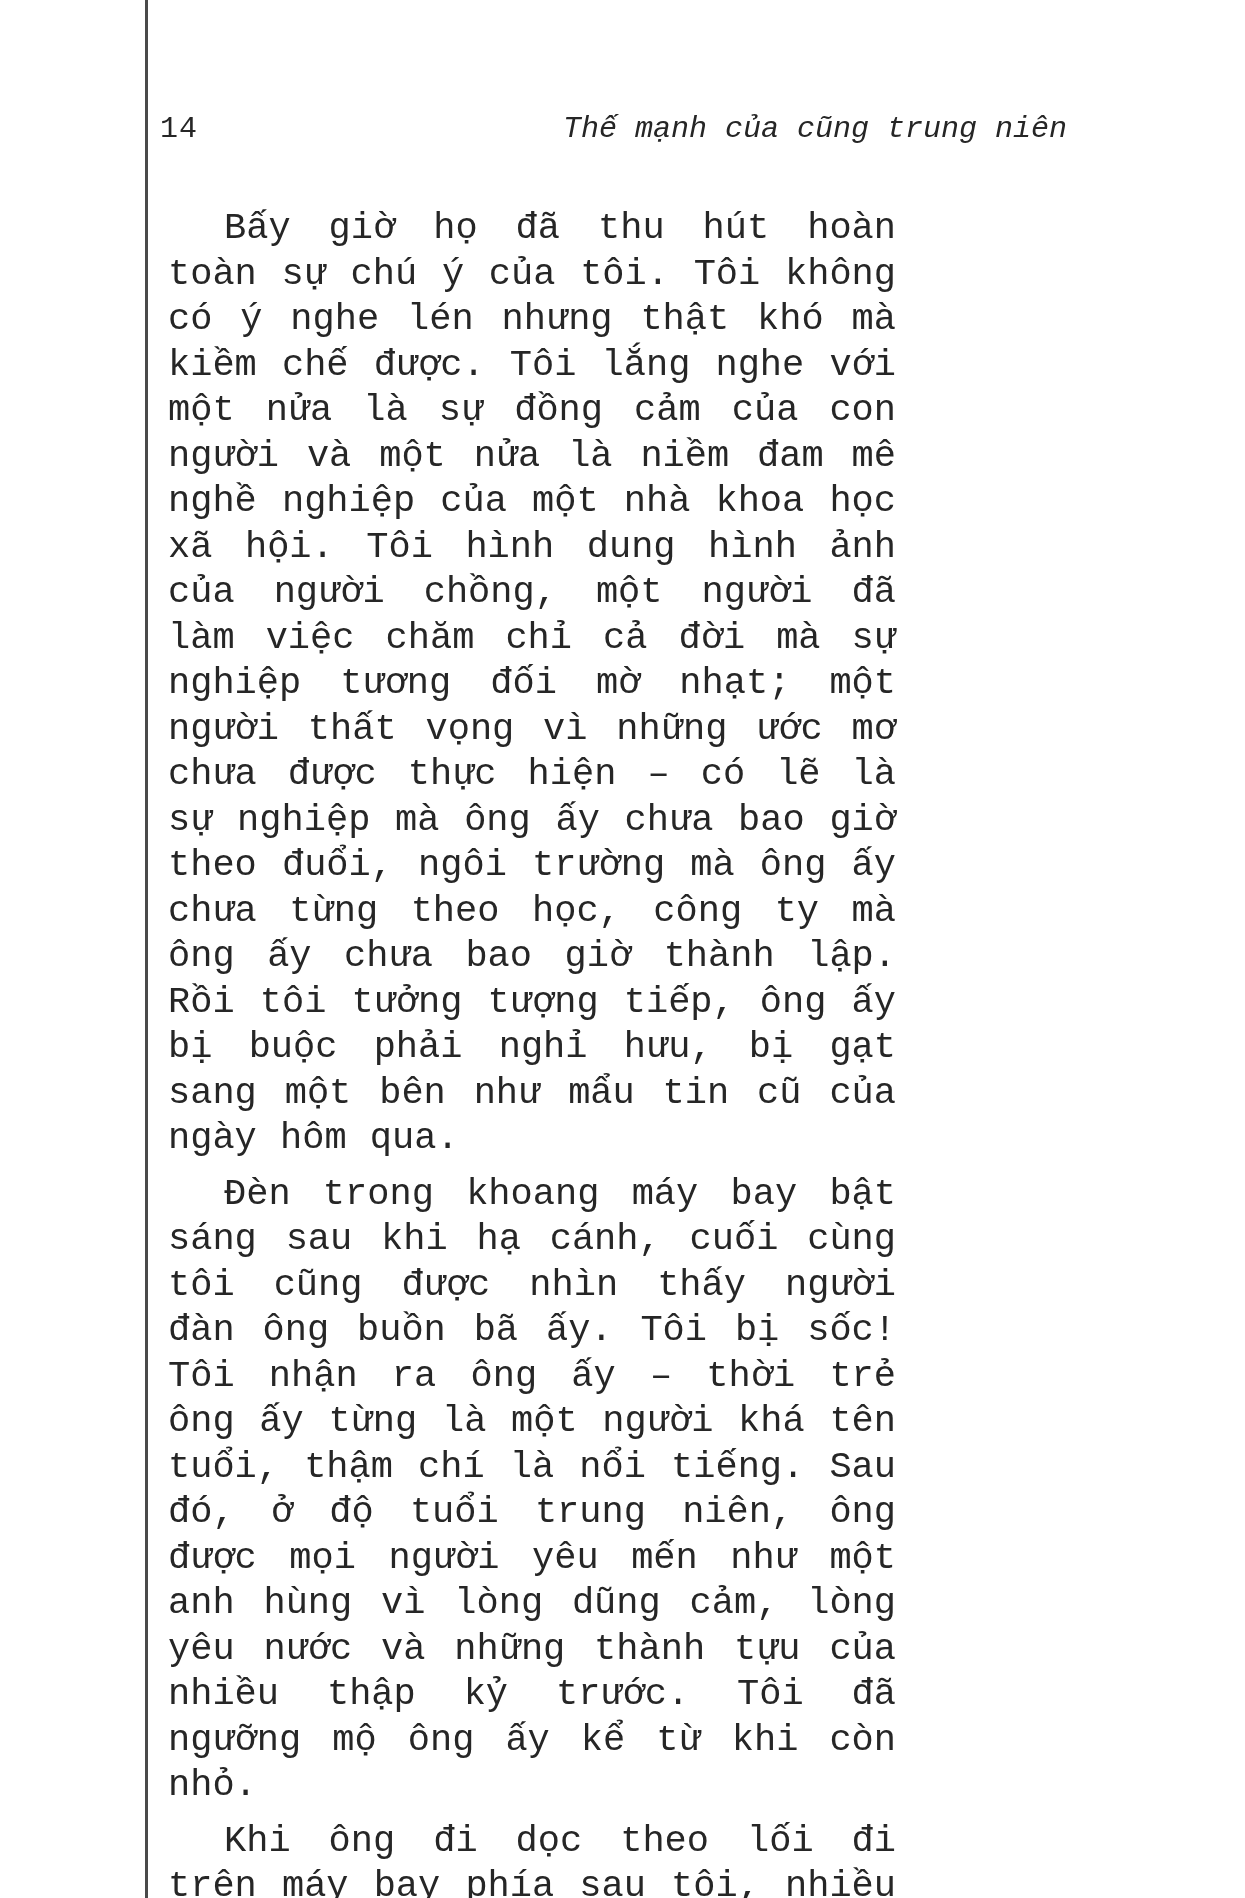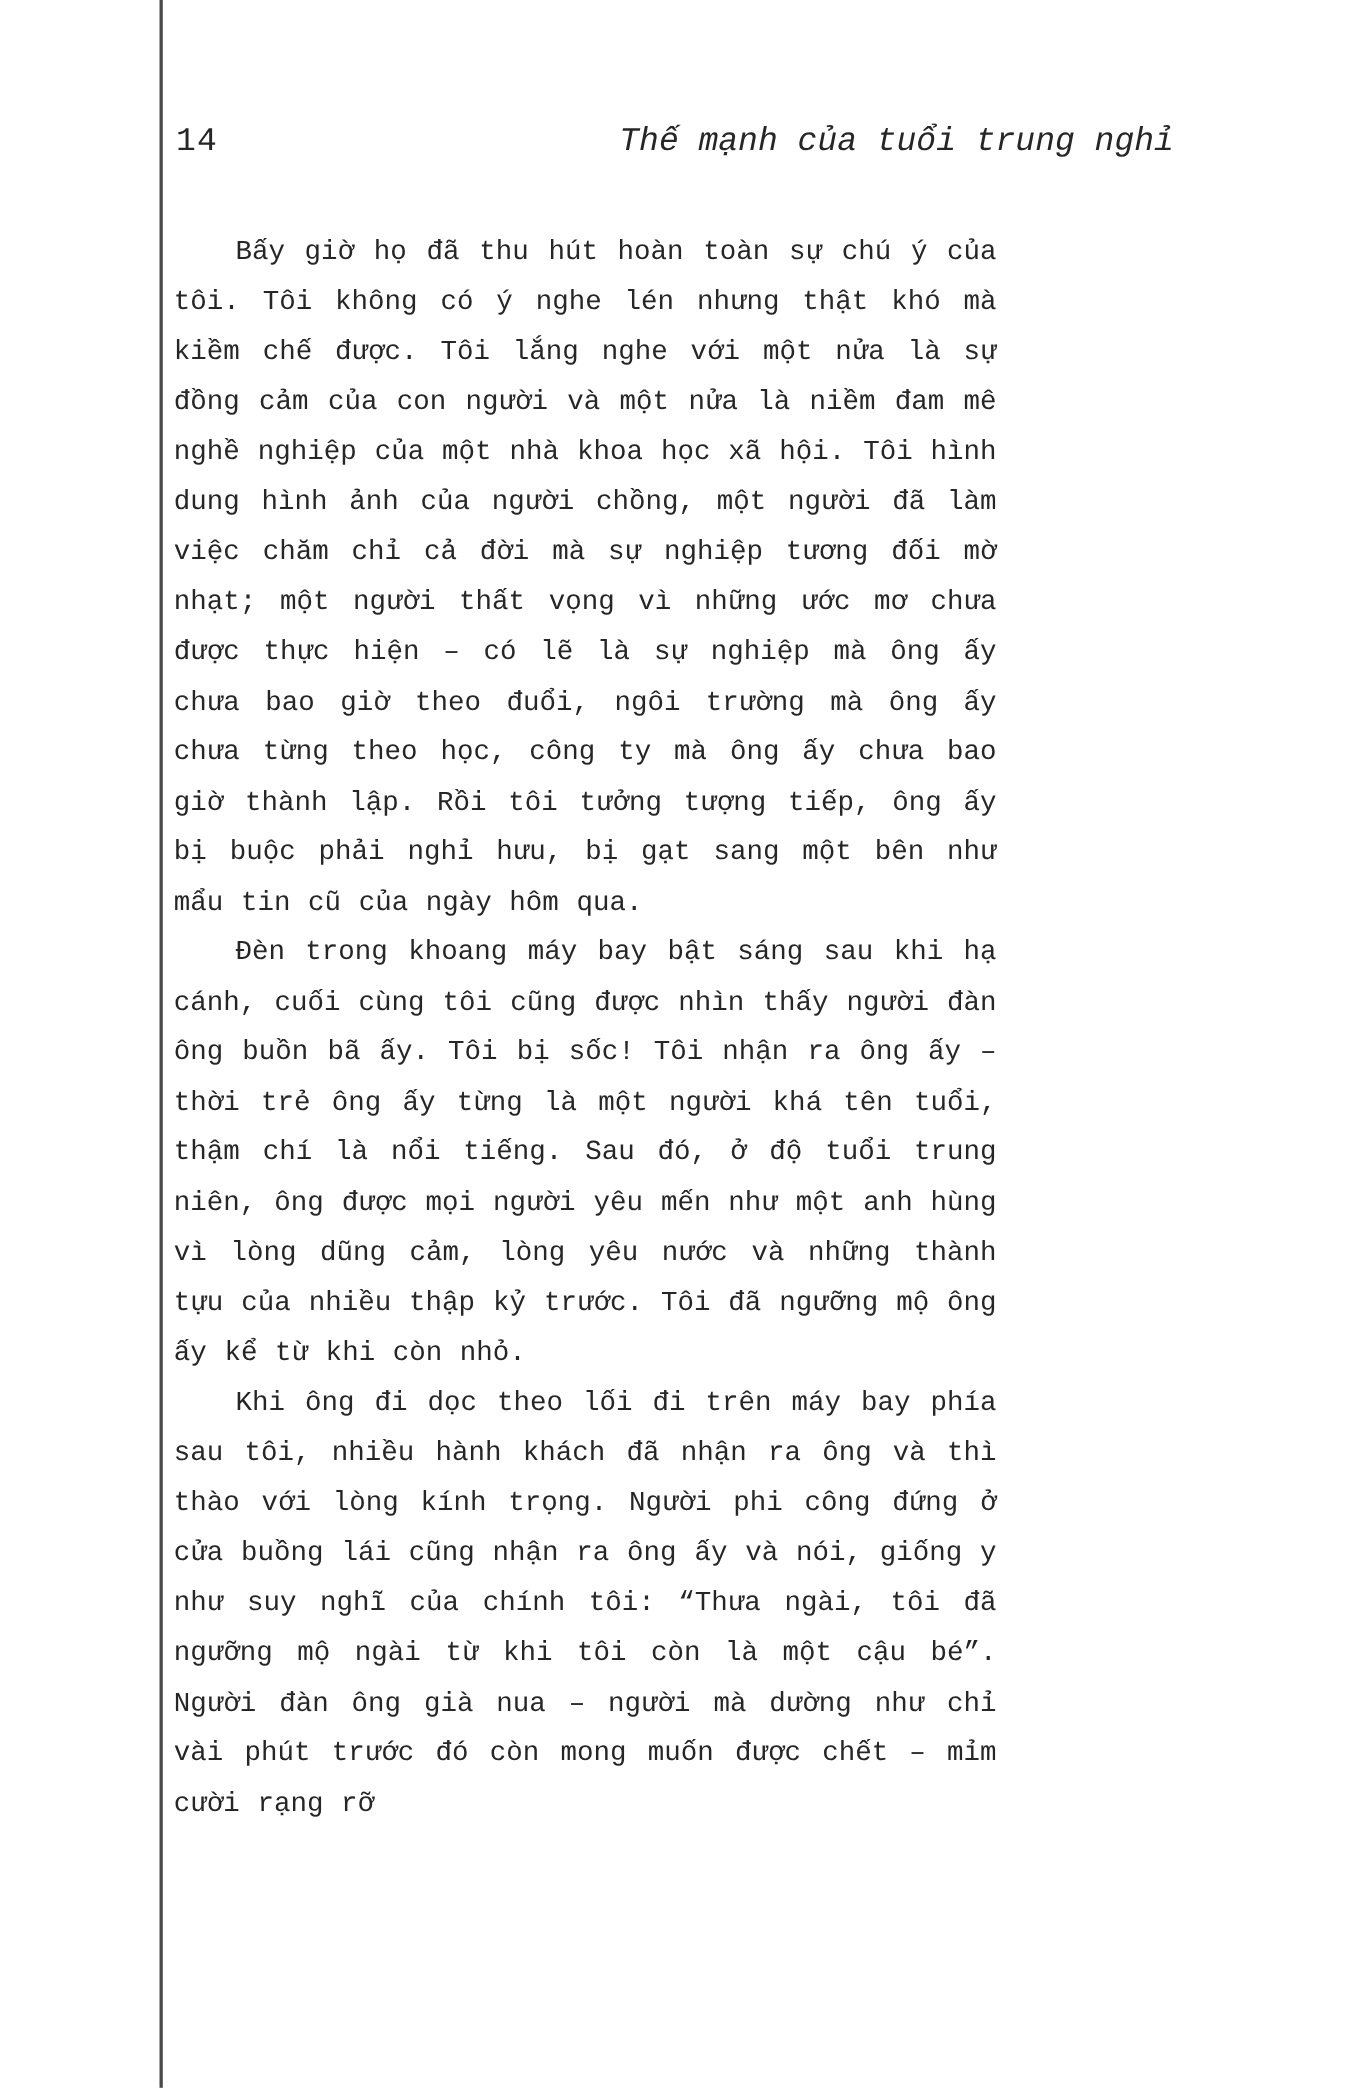--- a/index.html
+++ b/index.html
@@ -45,37 +45,37 @@
   }
   .header-title {
     position: absolute;
     left: 405px;
     top: 0;
     white-space: nowrap;
     font-style: italic;
     font-size: 30px;
   }
   .body-text p {
-    margin: 0;
-    font-size: 25px;
+    margin: 10px;
+    font-size: 37px;
     line-height: 45.5px;
     text-align: justify;
     text-indent: 56px;
     word-spacing: 1px;
   }
 </style>
 </head>
 <body>
 
 <div class="left-rule"></div>
 
 <div class="content">
   <div class="page-header">
     <span class="page-number">14</span>
-    <span class="header-title">Thế mạnh của tuổi trung nghỉ</span>
+    <span class="header-title">Thế mạnh của cũng trung niên</span>
   </div>
 
   <div class="body-text">
     <p>Bấy giờ họ đã thu hút hoàn toàn sự chú ý của tôi. Tôi không có ý nghe lén nhưng thật khó mà kiềm chế được. Tôi lắng nghe với một nửa là sự đồng cảm của con người và một nửa là niềm đam mê nghề nghiệp của một nhà khoa học xã hội. Tôi hình dung hình ảnh của người chồng, một người đã làm việc chăm chỉ cả đời mà sự nghiệp tương đối mờ nhạt; một người thất vọng vì những ước mơ chưa được thực hiện – có lẽ là sự nghiệp mà ông ấy chưa bao giờ theo đuổi, ngôi trường mà ông ấy chưa từng theo học, công ty mà ông ấy chưa bao giờ thành lập. Rồi tôi tưởng tượng tiếp, ông ấy bị buộc phải nghỉ hưu, bị gạt sang một bên như mẩu tin cũ của ngày hôm qua.</p>
     <p>Đèn trong khoang máy bay bật sáng sau khi hạ cánh, cuối cùng tôi cũng được nhìn thấy người đàn ông buồn bã ấy. Tôi bị sốc! Tôi nhận ra ông ấy – thời trẻ ông ấy từng là một người khá tên tuổi, thậm chí là nổi tiếng. Sau đó, ở độ tuổi trung niên, ông được mọi người yêu mến như một anh hùng vì lòng dũng cảm, lòng yêu nước và những thành tựu của nhiều thập kỷ trước. Tôi đã ngưỡng mộ ông ấy kể từ khi còn nhỏ.</p>
     <p>Khi ông đi dọc theo lối đi trên máy bay phía sau tôi, nhiều hành khách đã nhận ra ông và thì thào với lòng kính trọng. Người phi công đứng ở cửa buồng lái cũng nhận ra ông ấy và nói, giống y như suy nghĩ của chính tôi: “Thưa ngài, tôi đã ngưỡng mộ ngài từ khi tôi còn là một cậu bé”. Người đàn ông già nua – người mà dường như chỉ vài phút trước đó còn mong muốn được chết – mỉm cười rạng rỡ</p>
   </div>
 </div>
 
 </body></html>

